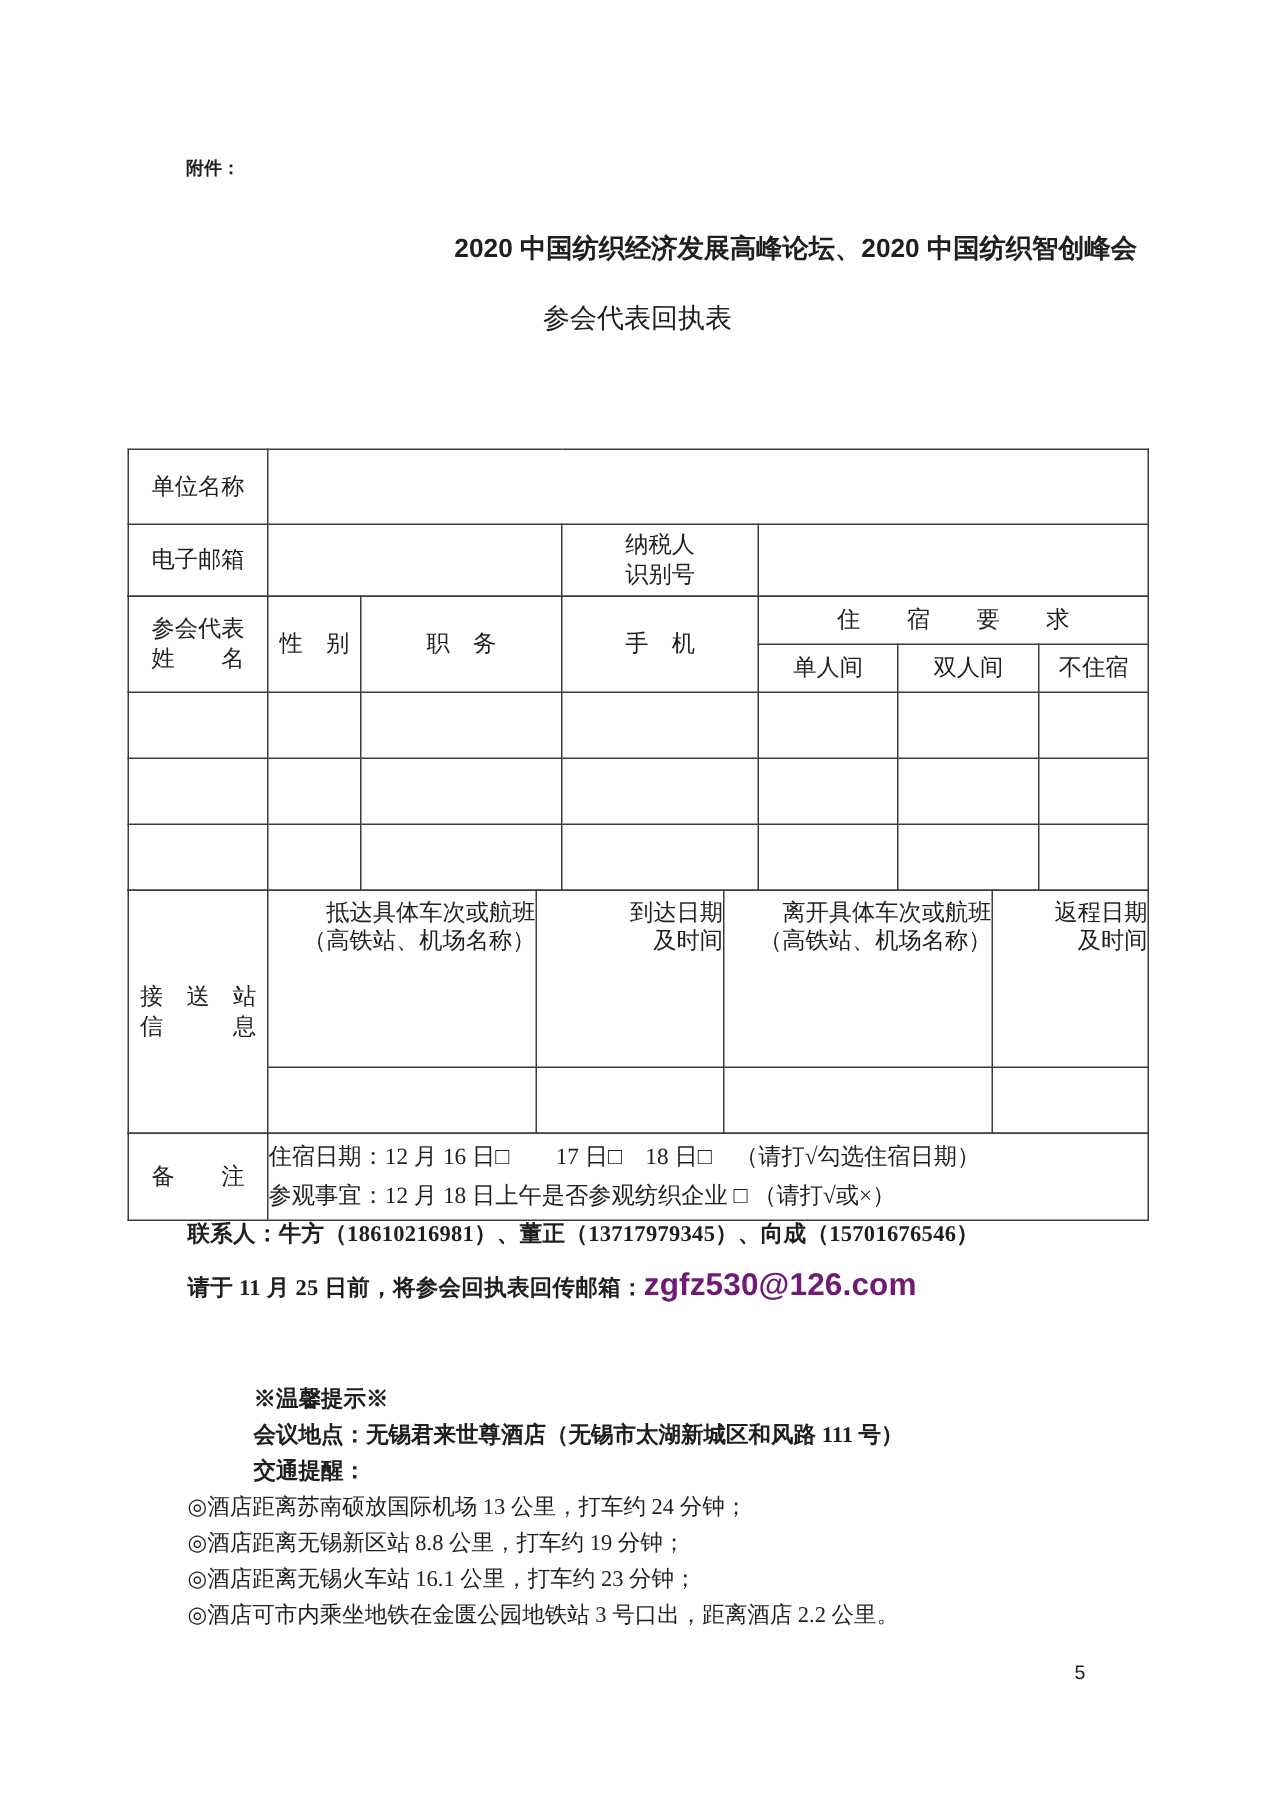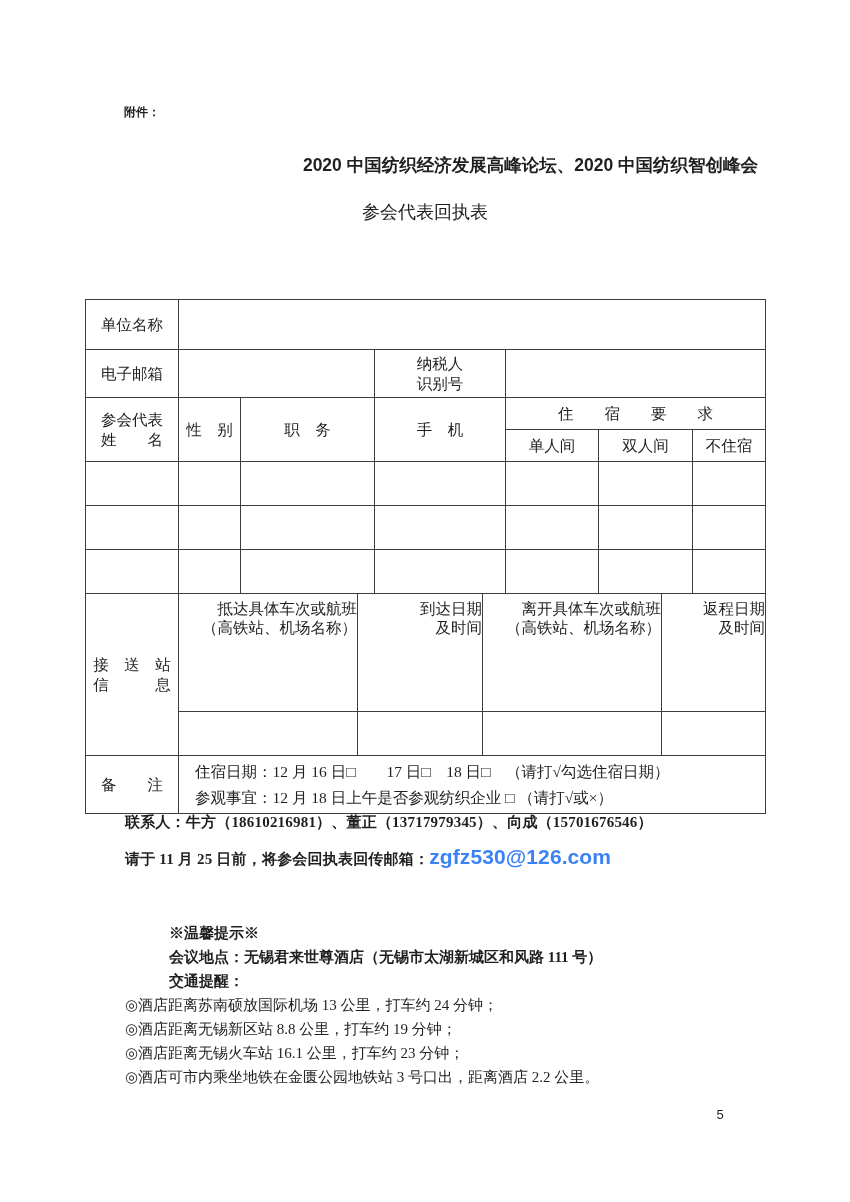--- a/index.html
+++ b/index.html
@@ -23,32 +23,32 @@
     font-size:18px;font-weight:normal;
     font-family:"Liberation Sans","DejaVu Sans",sans-serif;
   }
   .tablewrap{left:85px;top:258px;width:680px;}
   table{border-collapse:collapse;table-layout:fixed;width:680px;margin-top:41px;}
   table+table{margin-top:-1px;}
   td{
     border:1px solid #3d3d3d;font-size:15.5px;line-height:1.25;
     text-align:center;vertical-align:middle;padding:0;overflow:hidden;
   }
-  td.lefttxt{text-align:left;padding-left:16px;}
+  td.lefttxt{text-align:left;padding-left:0;}
   td.topalign{vertical-align:top;padding-top:5px;text-align:right;}
   .remarks-content{line-height:26px;}
   .contacts-line{
     left:125px;top:813px;font-size:15px;font-weight:bold;letter-spacing:0.2px;
   }
   .deadline-line{
     left:125px;top:845px;font-size:15px;font-weight:bold;letter-spacing:0.2px;
   }
   .email{
     font-family:"Liberation Sans","DejaVu Sans",sans-serif;
-    font-size:21px;font-weight:bold;color:#3b82f6;letter-spacing:0.1px;
+    font-size:21px;font-weight:bold;color:#701a75;letter-spacing:0.1px;
   }
   .notice{
     left:125px;top:921px;font-size:15px;line-height:24px;width:620px;
   }
   .notice .b{font-weight:bold;margin-left:44px;}
   .page-number{
     left:705px;top:1107px;width:30px;text-align:center;font-size:13px;
     font-family:"Liberation Sans","DejaVu Sans",sans-serif;
   }
 </style>

